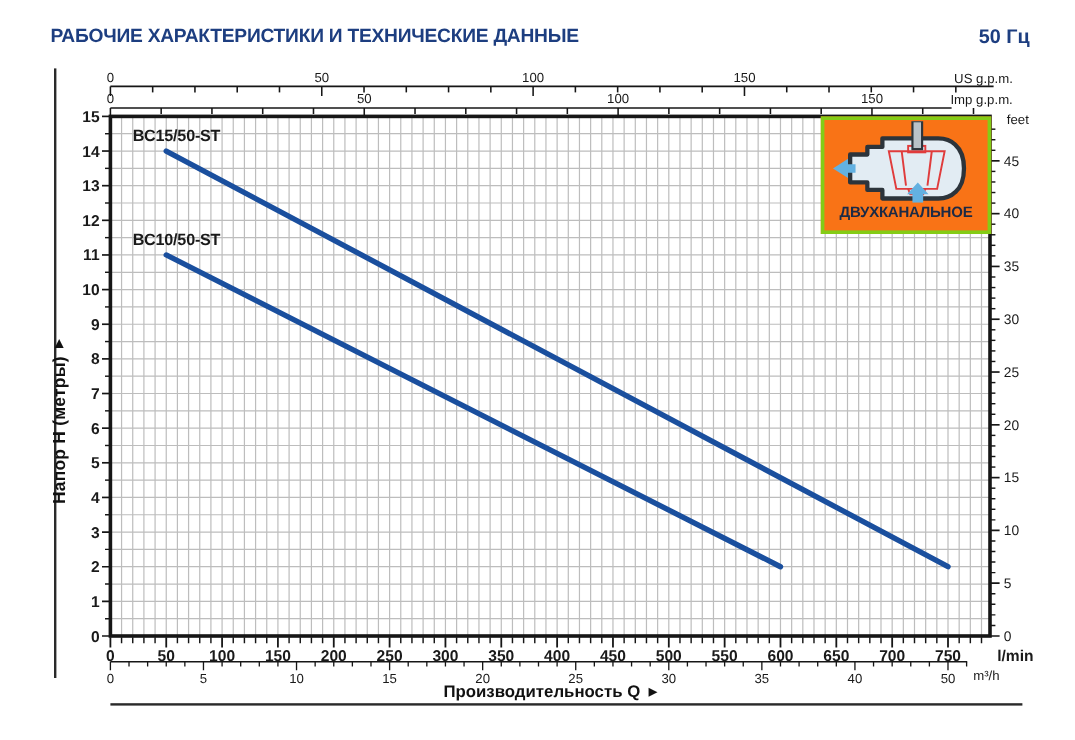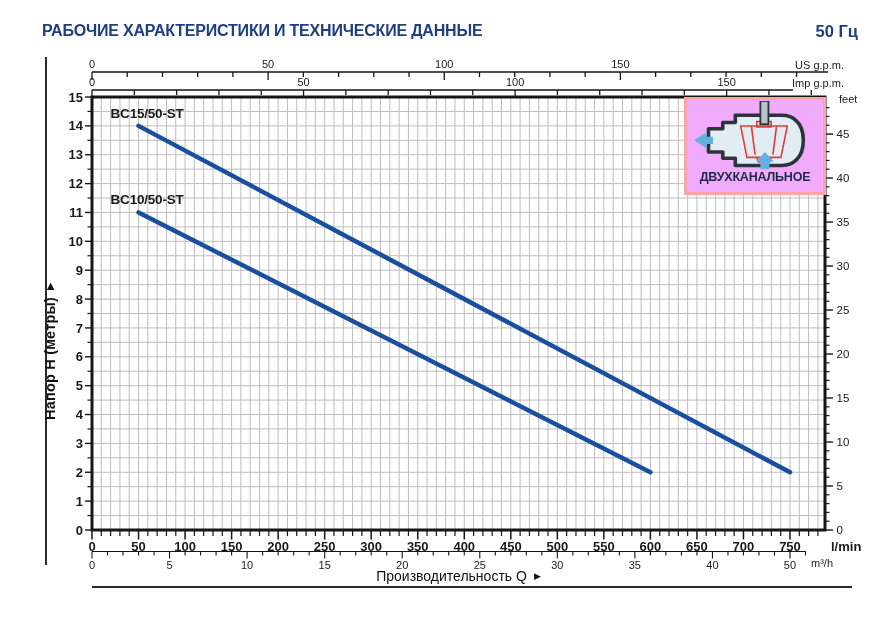--- a/index.html
+++ b/index.html
@@ -15,24 +15,24 @@
   #chart-svg text{font-family:"Liberation Sans",sans-serif;fill:#1a1a1a;}
   .tnum{font-size:11px;}
   .feetnum{font-size:11.5px;}
   .tbold{font-size:13px;font-weight:bold;}
   .unitb{font-size:13px;font-weight:bold;}
   .curve-lbl{font-size:13.5px;font-weight:bold;letter-spacing:-0.2px;}
   .y-title{position:absolute;left:42px;top:420px;transform:rotate(-90deg);
            transform-origin:0 0;white-space:nowrap;font-size:14.5px;font-weight:bold;
            letter-spacing:0.2px;color:#111;}
   .x-title{position:absolute;left:92px;top:568px;width:733px;text-align:center;
-           font-size:14px;font-weight:normal;color:#111;}
+           font-size:14px;font-weight:bold;color:#111;}
   .arr{font-size:9px;margin-left:7px;vertical-align:2px;}
-  .inset{position:absolute;left:684px;top:97px;width:142px;height:98px;background:#f0abfc;
-         border:3px solid #fca5a5;box-sizing:border-box;z-index:4;display:flex;
+  .inset{position:absolute;left:684px;top:97px;width:142px;height:98px;background:#f97316;
+         border:3px solid #84cc16;box-sizing:border-box;z-index:4;display:flex;
          flex-direction:column;align-items:center;}
   .pump{width:132px;height:68px;margin-top:1px;display:block;}
   .inset-label{font-size:12.5px;font-weight:bold;color:#1c2a45;letter-spacing:-0.2px;margin-top:1px;}
 </style>
 </head>
 <body>
 
 <div class="page">
 
   <div class="title">РАБОЧИЕ ХАРАКТЕРИСТИКИ И ТЕХНИЧЕСКИЕ ДАННЫЕ</div>

